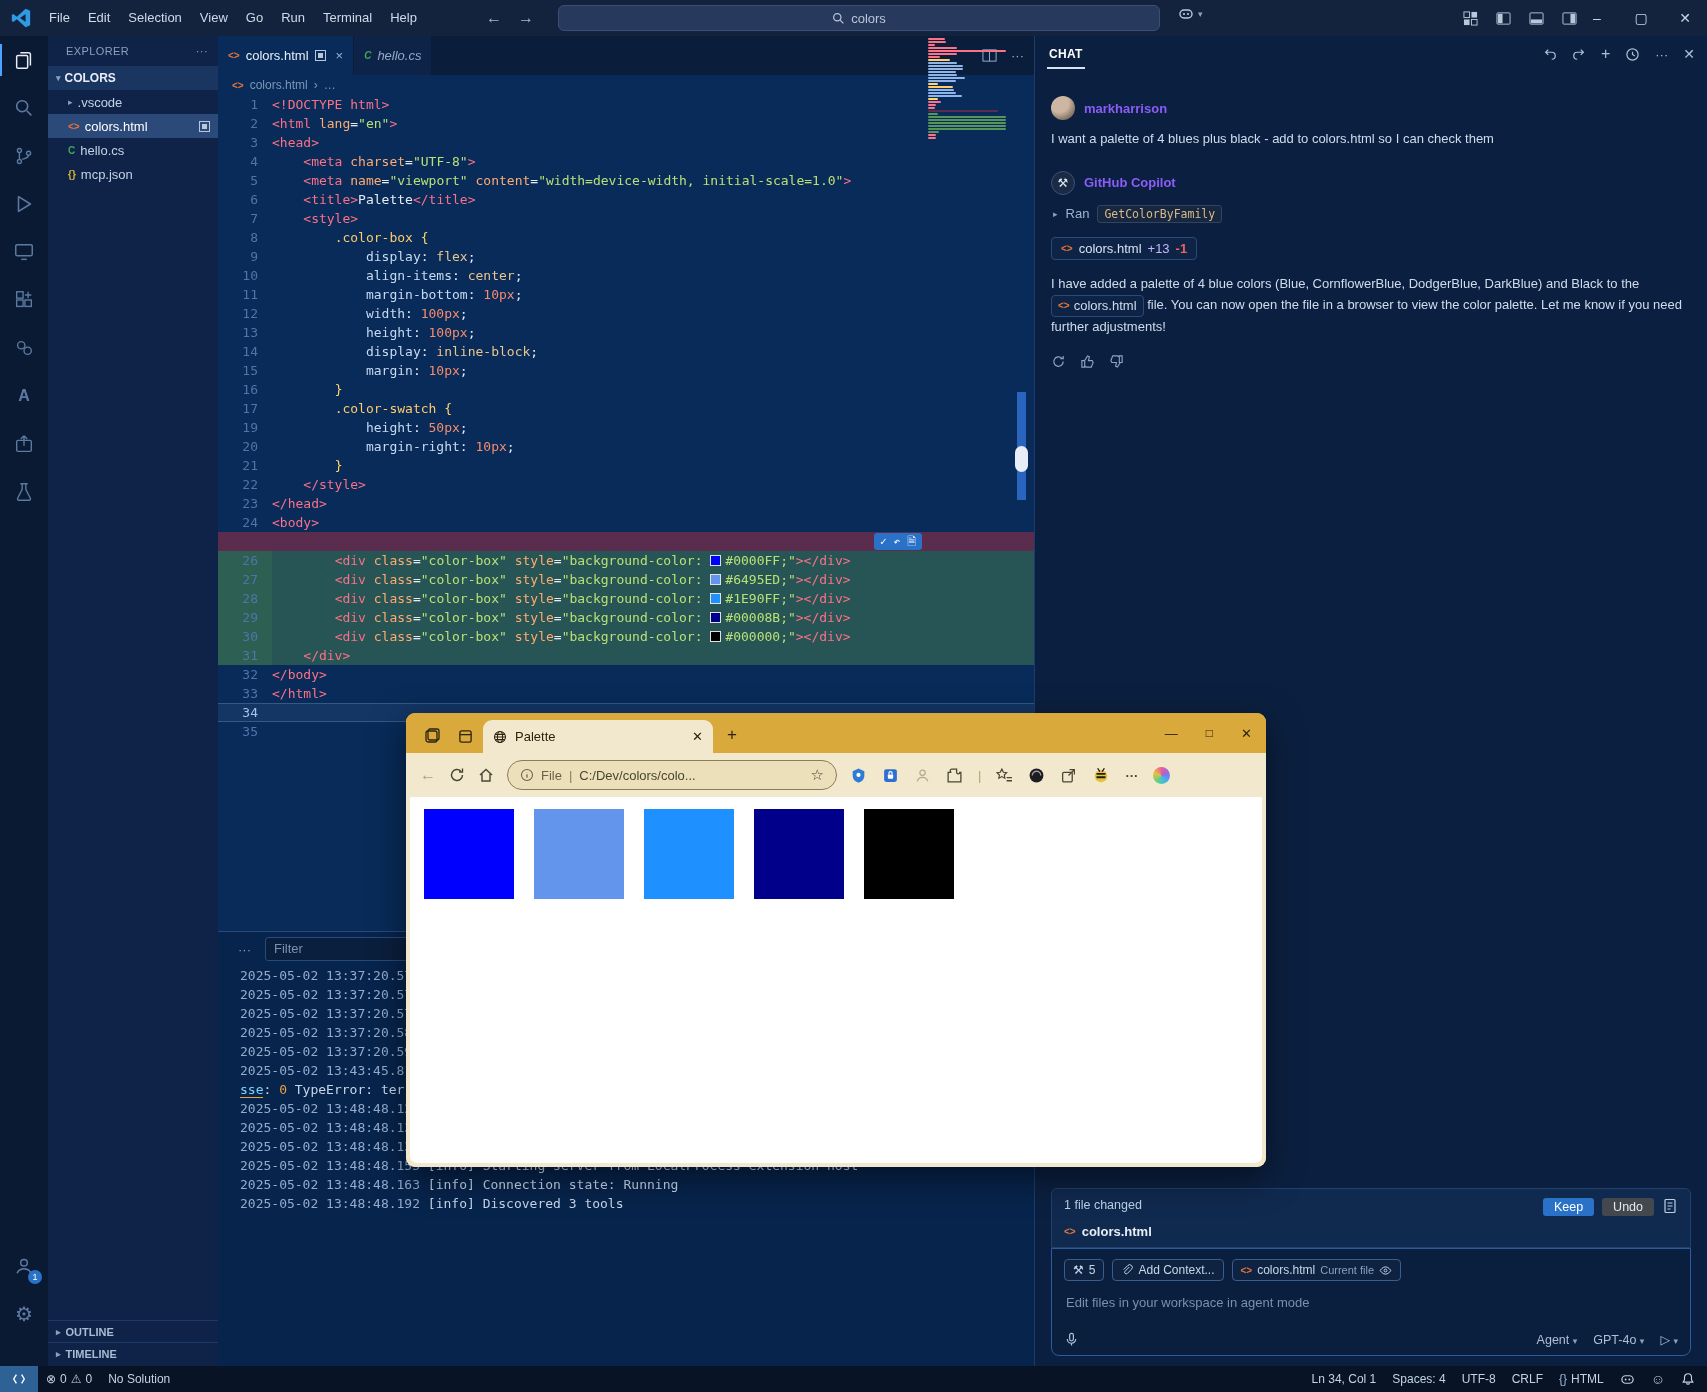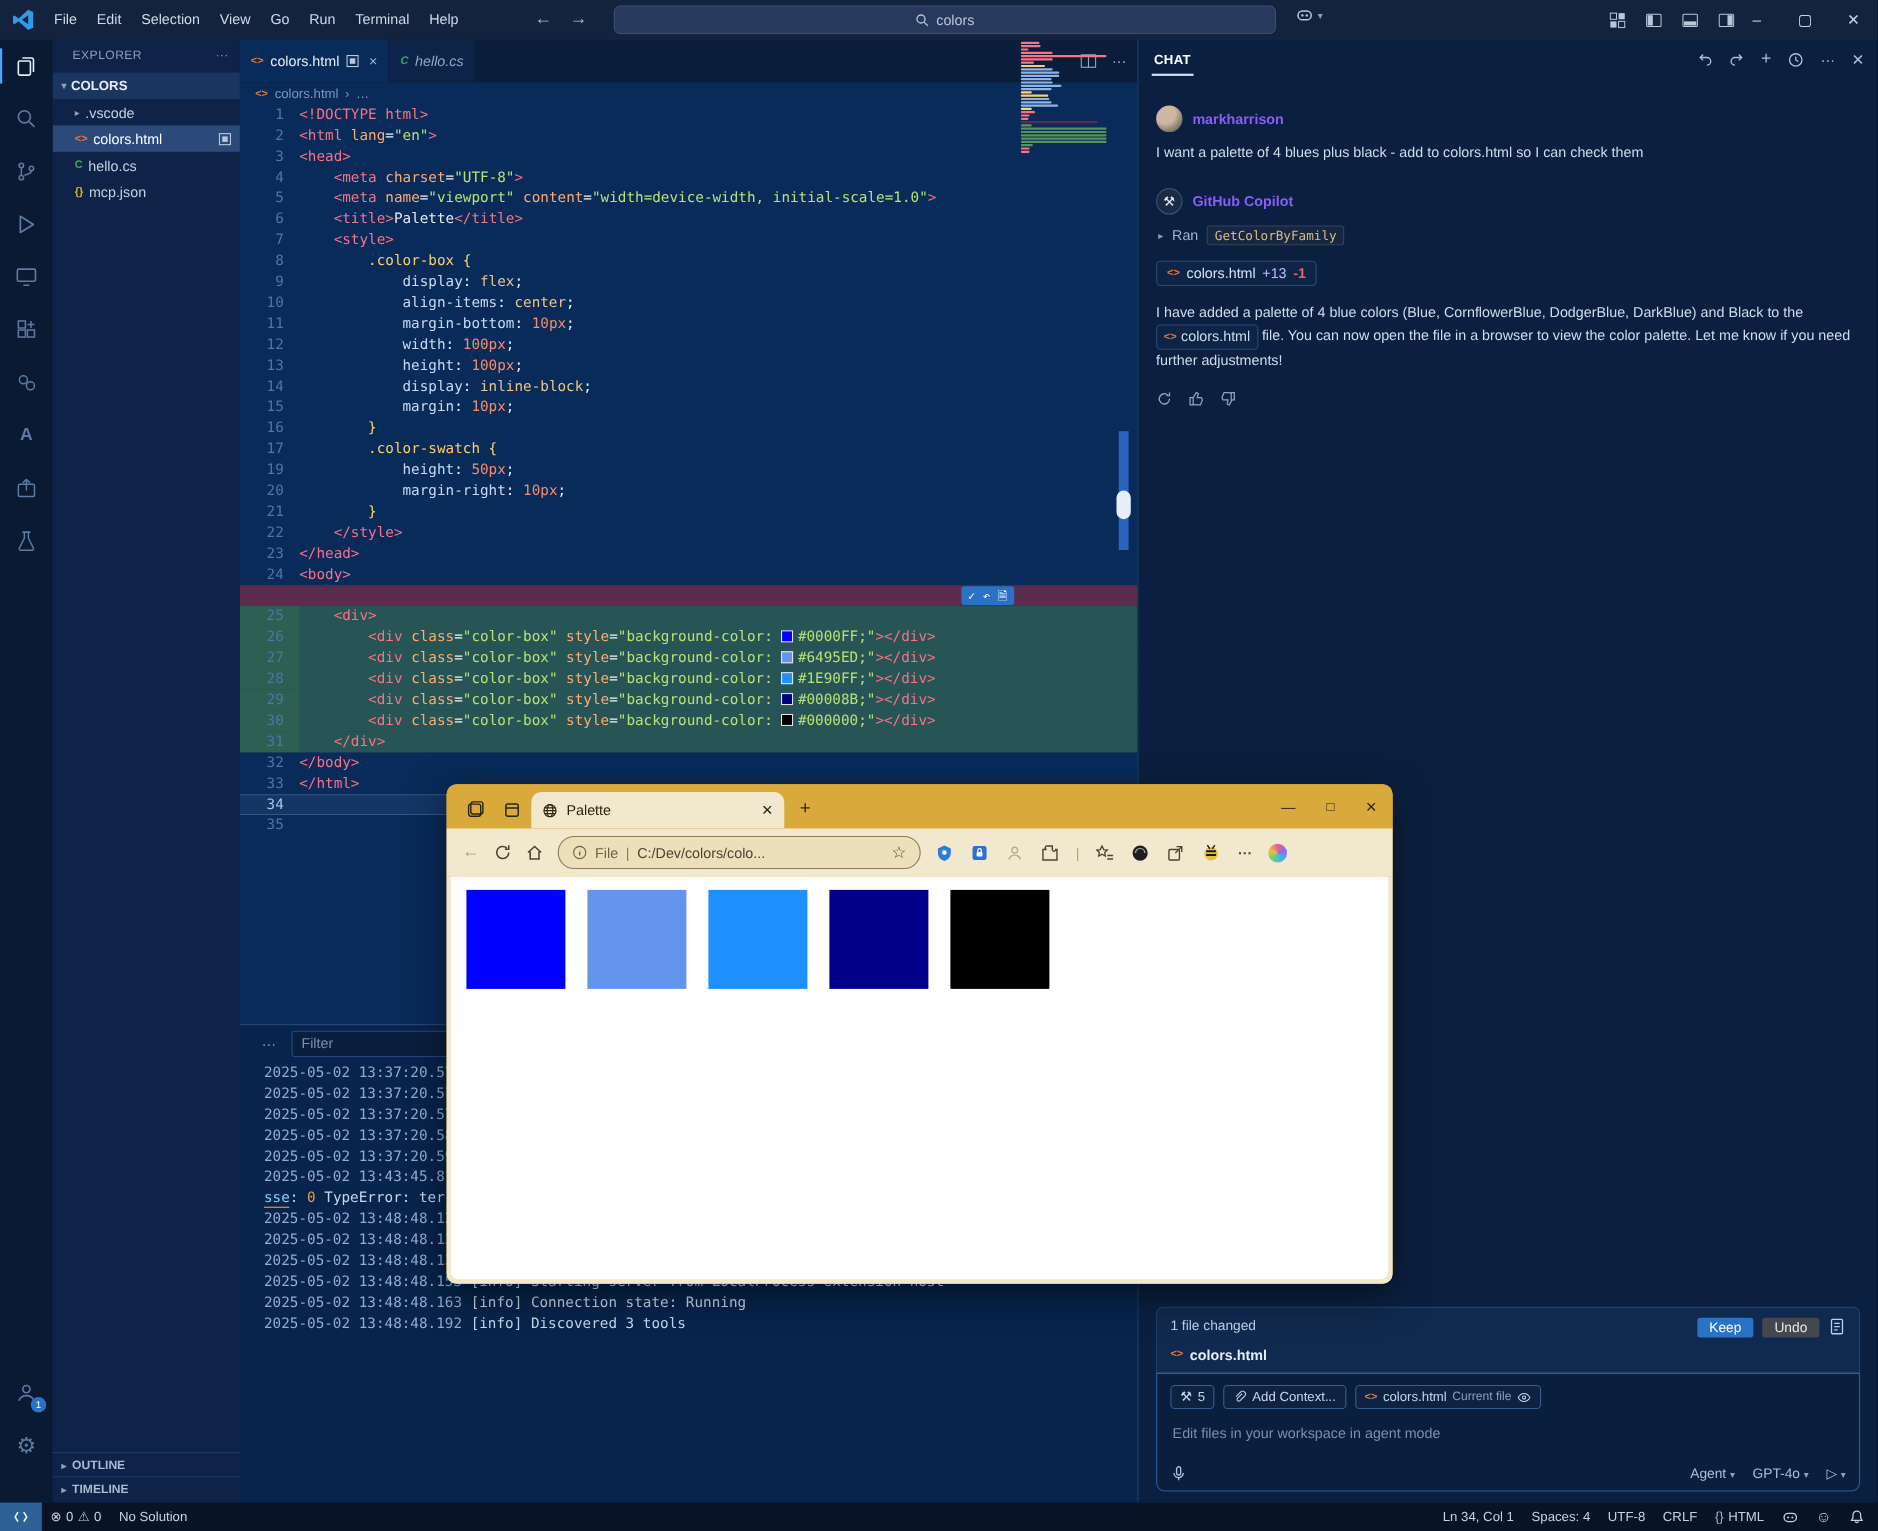--- a/index.html
+++ b/index.html
@@ -361,21 +361,20 @@
         <div class="cline"><span class="gut">22</span><span class="ctext"><span class="tok-plain">    </span><span class="tok-tag">&lt;/style&gt;</span></span></div>
         <div class="cline"><span class="gut">23</span><span class="ctext"><span class="tok-tag">&lt;/head&gt;</span></span></div>
         <div class="cline"><span class="gut">24</span><span class="ctext"><span class="tok-tag">&lt;body&gt;</span></span></div>
         <div class="delbar">
           <div class="del-tools">
             <span>✓</span>
             <span>↶</span>
             <span>🗎</span>
           </div>
         </div>
-        <div class="cline add"><span class="gut">25</span><span class="ctext"><span class="tok-plain">    </span><span class="tok-tag">&lt;div&gt;</span></span></div>
         <div class="cline add"><span class="gut">26</span><span class="ctext"><span class="tok-plain">        </span><span class="tok-tag">&lt;div</span><span class="tok-attr"> class</span><span class="tok-op">=</span><span class="tok-str">"color-box"</span><span class="tok-attr"> style</span><span class="tok-op">=</span><span class="tok-str">"background-color: </span><span class="chip" style="background: rgb(0, 0, 255);"></span><span class="tok-str">#0000FF;"</span><span class="tok-tag">&gt;&lt;/div&gt;</span></span></div>
         <div class="cline add"><span class="gut">27</span><span class="ctext"><span class="tok-plain">        </span><span class="tok-tag">&lt;div</span><span class="tok-attr"> class</span><span class="tok-op">=</span><span class="tok-str">"color-box"</span><span class="tok-attr"> style</span><span class="tok-op">=</span><span class="tok-str">"background-color: </span><span class="chip" style="background: rgb(100, 149, 237);"></span><span class="tok-str">#6495ED;"</span><span class="tok-tag">&gt;&lt;/div&gt;</span></span></div>
         <div class="cline add"><span class="gut">28</span><span class="ctext"><span class="tok-plain">        </span><span class="tok-tag">&lt;div</span><span class="tok-attr"> class</span><span class="tok-op">=</span><span class="tok-str">"color-box"</span><span class="tok-attr"> style</span><span class="tok-op">=</span><span class="tok-str">"background-color: </span><span class="chip" style="background: rgb(30, 144, 255);"></span><span class="tok-str">#1E90FF;"</span><span class="tok-tag">&gt;&lt;/div&gt;</span></span></div>
         <div class="cline add"><span class="gut">29</span><span class="ctext"><span class="tok-plain">        </span><span class="tok-tag">&lt;div</span><span class="tok-attr"> class</span><span class="tok-op">=</span><span class="tok-str">"color-box"</span><span class="tok-attr"> style</span><span class="tok-op">=</span><span class="tok-str">"background-color: </span><span class="chip" style="background: rgb(0, 0, 139);"></span><span class="tok-str">#00008B;"</span><span class="tok-tag">&gt;&lt;/div&gt;</span></span></div>
         <div class="cline add"><span class="gut">30</span><span class="ctext"><span class="tok-plain">        </span><span class="tok-tag">&lt;div</span><span class="tok-attr"> class</span><span class="tok-op">=</span><span class="tok-str">"color-box"</span><span class="tok-attr"> style</span><span class="tok-op">=</span><span class="tok-str">"background-color: </span><span class="chip" style="background: rgb(0, 0, 0);"></span><span class="tok-str">#000000;"</span><span class="tok-tag">&gt;&lt;/div&gt;</span></span></div>
         <div class="cline add"><span class="gut">31</span><span class="ctext"><span class="tok-plain">    </span><span class="tok-tag">&lt;/div&gt;</span></span></div>
         <div class="cline"><span class="gut">32</span><span class="ctext"><span class="tok-tag">&lt;/body&gt;</span></span></div>
         <div class="cline"><span class="gut">33</span><span class="ctext"><span class="tok-tag">&lt;/html&gt;</span></span></div>
         <div class="cline cur"><span class="gut">34</span><span class="ctext"></span></div>
         <div class="cline"><span class="gut">35</span><span class="ctext"></span></div>

